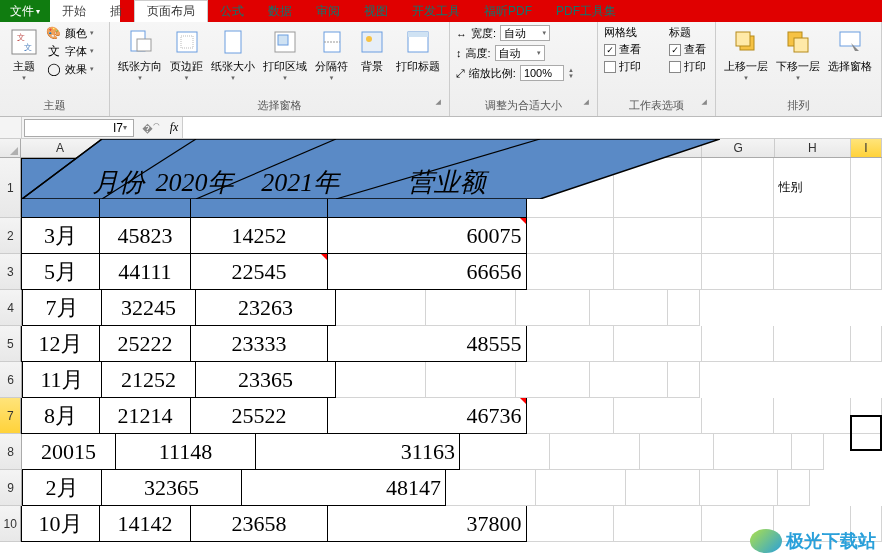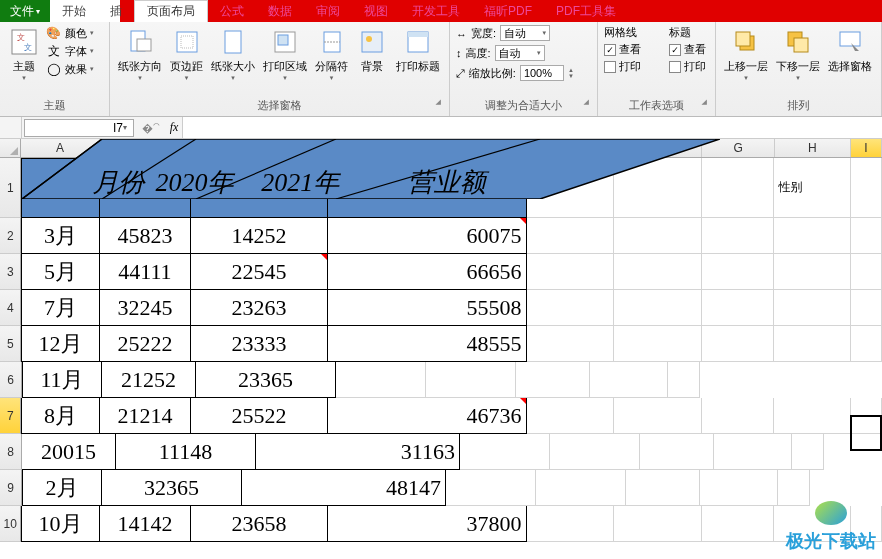--- a/index.html
+++ b/index.html
@@ -5,21 +5,21 @@
 * { box-sizing: border-box; margin: 0; padding: 0; }
 body { font-family: "Microsoft YaHei", SimSun, sans-serif; font-size: 12px; background: #fff; overflow: hidden; width: 882px; height: 559px; position: relative; }
 
 
 .redbar { position: absolute; top: 0; left: 120px; right: 0; height: 22px; background: #e00000; }
 
 
 .tabs { display: flex; align-items: flex-end; height: 22px; position: relative; z-index: 2; }
 .tab-file { background: #107c10; color: #fff; padding: 3px 10px; height: 22px; display: flex; align-items: center; font-size: 12px; }
 .tab-file .arrow { font-size: 8px; margin-left: 2px; }
-.tab { padding: 3px 12px; height: 22px; display: flex; align-items: center; color: #ec4899; font-size: 12px; cursor: pointer; }
+.tab { padding: 3px 12px; height: 22px; display: flex; align-items: center; color: #0f766e; font-size: 12px; cursor: pointer; }
 .tab.on-white { color: #444; background: transparent; }
 .tab.active { background: #fff; color: #333; border-top: 1px solid #ccc; border-left: 1px solid #ccc; border-right: 1px solid #ccc; }
 
 
 .ribbon { display: flex; background: linear-gradient(#f6f6f6, #eee); border-bottom: 1px solid #bbb; height: 95px; }
 .group { border-right: 1px solid #ccc; padding: 2px 6px; display: flex; flex-direction: column; justify-content: space-between; }
 .group-body { display: flex; align-items: flex-start; gap: 4px; flex: 1; }
 .group-label { text-align: center; font-size: 11px; color: #555; padding: 1px 0; }
 .group-label.dl { position: relative; }
 .group-label.dl::after { content: "◢"; position: absolute; right: 2px; font-size: 7px; color: #888; }
@@ -70,21 +70,21 @@
 .cell.center { justify-content: center; }
 .redtri { position: relative; }
 .redtri::after { content: ""; position: absolute; top: 0; right: 0; border-top: 6px solid red; border-left: 6px solid transparent; }
 
 
 .diag-header { position: absolute; left: 22px; top: 0; height: 60px; width: 698px; pointer-events: none; z-index: 1; }
 
 .active-cell { position: absolute; border: 2px solid #000; pointer-events: none; z-index: 5; }
 
 
-.watermark { position: absolute; right: 6px; bottom: 6px; display: flex; align-items: center; gap: 4px; color: #2aa0da; font-size: 18px; font-weight: bold; flex-direction: column; }
+.watermark { position: absolute; right: 6px; bottom: 6px; display: flex; align-items: center; gap: 4px; color: #2aa0da; font-size: 18px; font-weight: bold; }
 .watermark .logo { width: 32px; height: 24px; background: linear-gradient(135deg,#aee04a,#2aa0da); border-radius: 50%; position: relative; }
 
 
 .cA { width: 80px; } .cB { width: 94px; } .cC { width: 140px; } .cD { width: 204px; }
 .cE { width: 90px; } .cF { width: 90px; } .cG { width: 74px; } .cH { width: 78px; } .cI { width: 32px; }
 </style>
 </head>
 <body>
 
 <div class="redbar"></div>
@@ -389,21 +389,20 @@
      <div class="cell cF plain"></div>
      <div class="cell cG plain"></div>
      <div class="cell cH plain"></div>
      <div class="cell cI plain"></div>
    </div>
       <div class="datarow" style="height:36px">
      <div class="rowhdr" style="height:36px">4</div>
      <div class="cell cA b bl center">7月</div>
      <div class="cell cB b center">32245</div>
      <div class="cell cC b center">23263</div>
-     <div class="cell cD b right">55508</div>
      <div class="cell cE plain"></div>
      <div class="cell cF plain"></div>
      <div class="cell cG plain"></div>
      <div class="cell cH plain"></div>
      <div class="cell cI plain"></div>
    </div>
       <div class="datarow" style="height:36px">
      <div class="rowhdr" style="height:36px">5</div>
      <div class="cell cA b bl center">12月</div>
      <div class="cell cB b center">25222</div>

